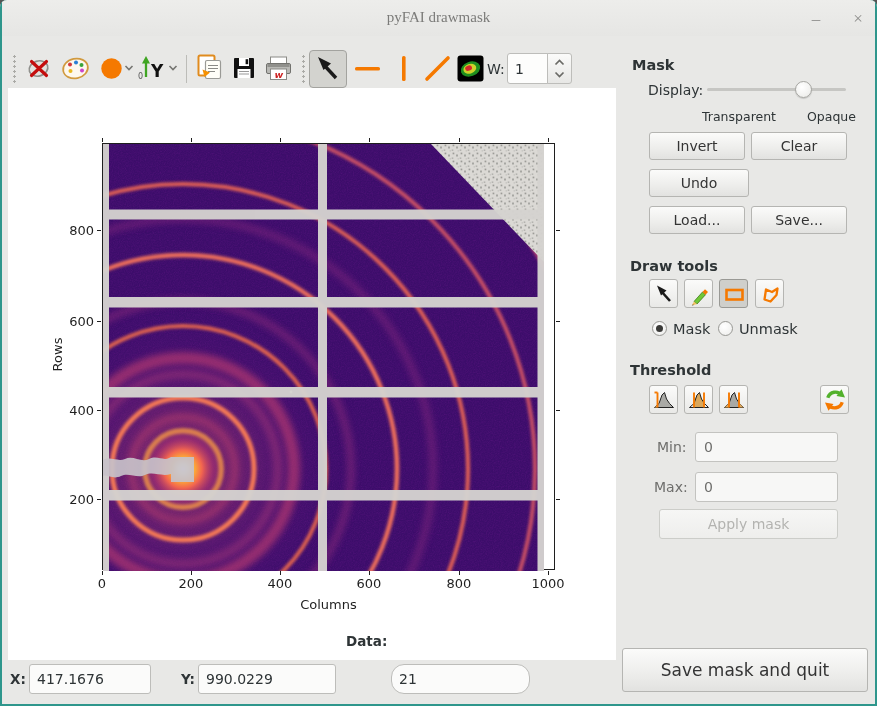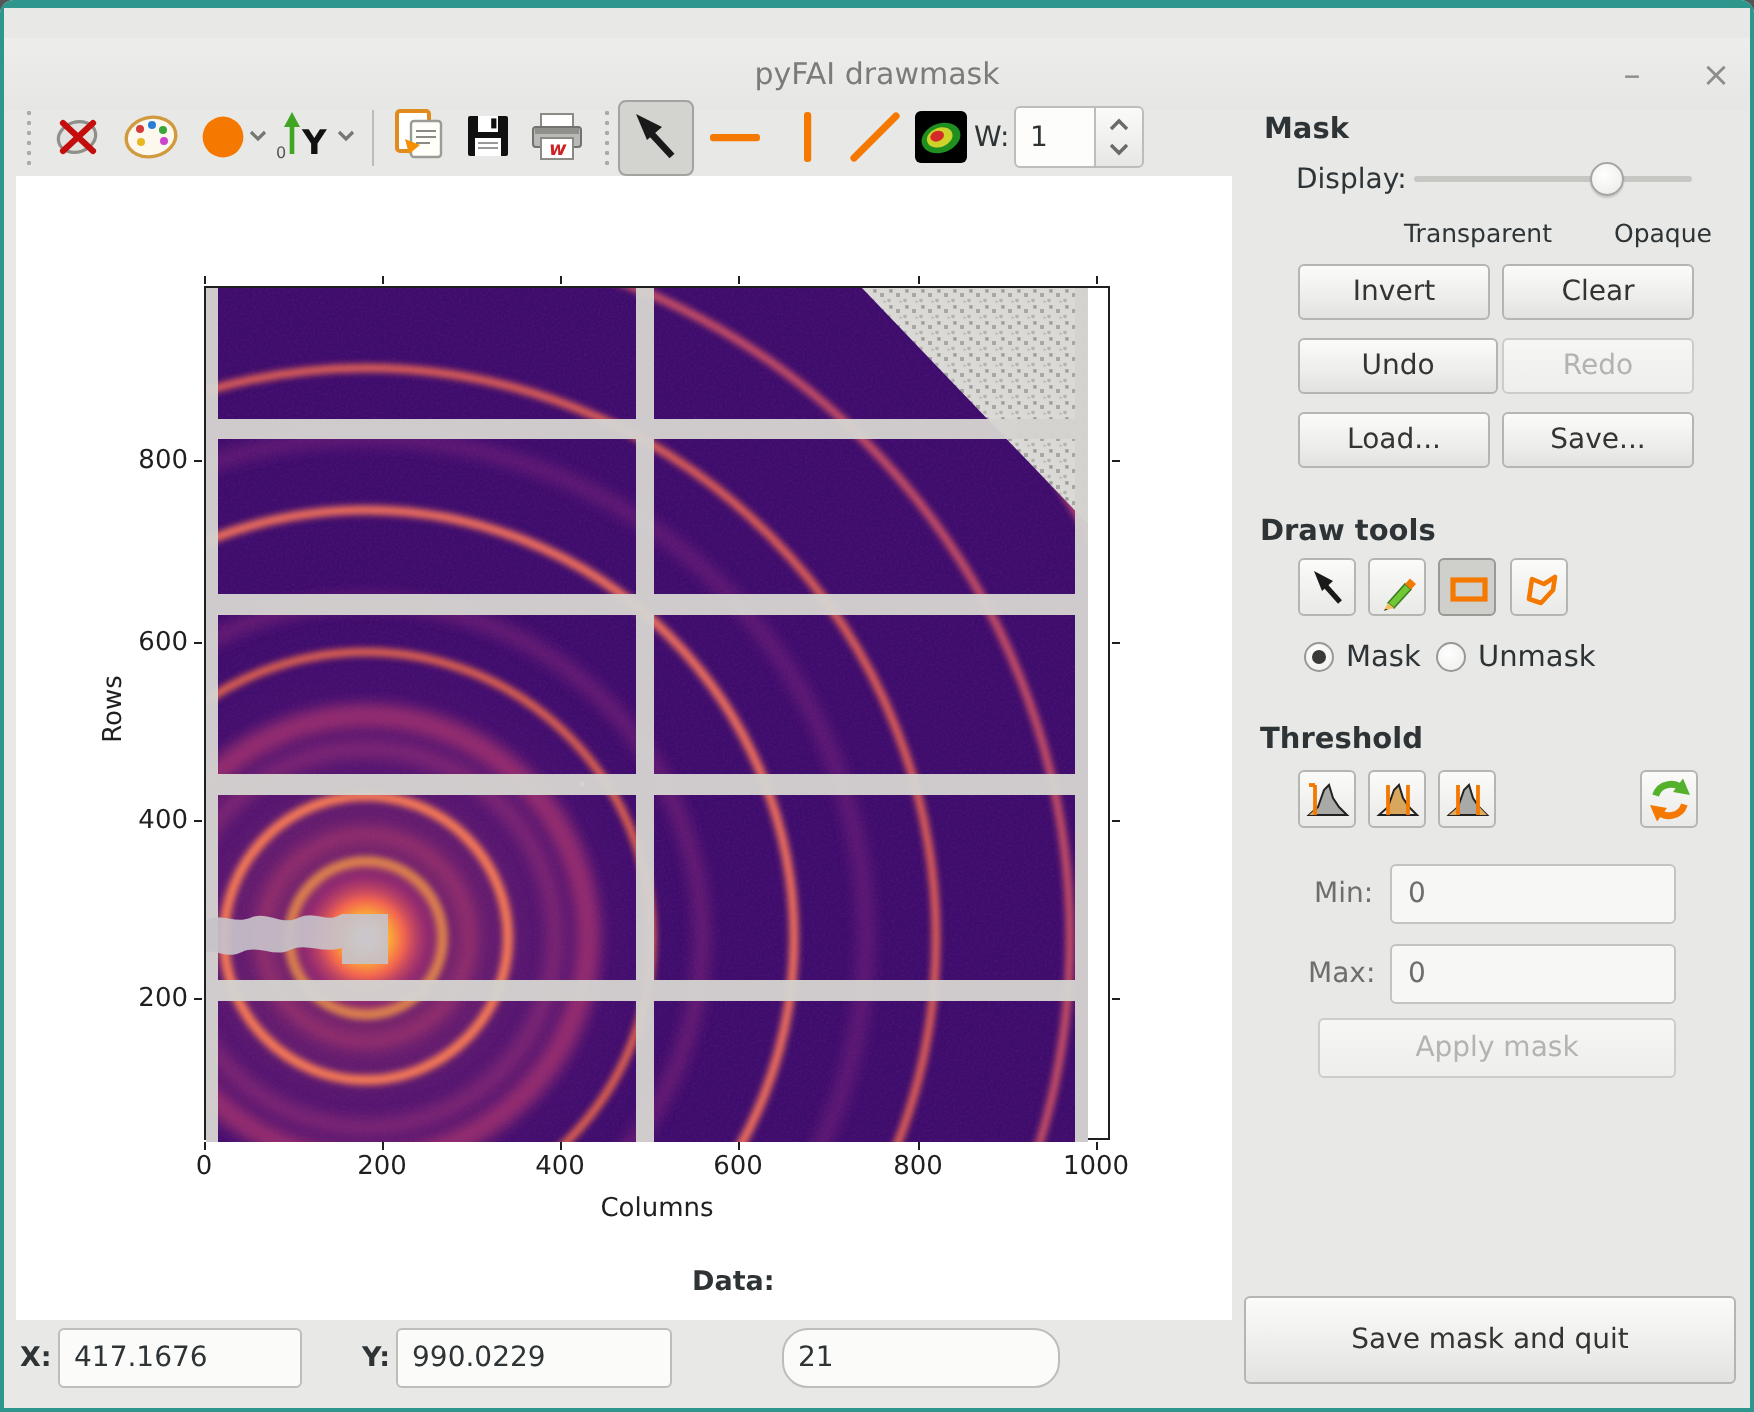--- a/index.html
+++ b/index.html
@@ -8,21 +8,21 @@
     position:relative;width:877px;height:706px;margin:0 auto;
     background:#e8e8e6;font-family:"DejaVu Sans","Liberation Sans",sans-serif;
     color:#2e3436;overflow:hidden;border-radius:7px 7px 0 0;
   }
   .abs{position:absolute;}
   
   .teal-top{left:0;top:0;width:877px;height:4px;}
   .teal-left{left:0;top:0;width:2px;height:706px;}
   .teal-right{right:0;top:0;width:2px;height:706px;}
   .teal-bottom{left:0;bottom:0;width:877px;height:2px;}
-  .titlebar{left:2px;top:19px;width:873px;height:36px;background:linear-gradient(#ededeb,#e6e6e4);}
+  .titlebar{left:2px;top:0;width:873px;height:36px;background:linear-gradient(#ededeb,#e6e6e4);font-family:Liberation Serif, serif;}
   .title-text{left:0;top:9px;width:100%;text-align:center;font-size:15px;color:#7b7b79;}
   .win-btn{top:6px;width:28px;height:26px;text-align:center;font-size:17px;color:#8d8d8b;line-height:26px;cursor:default;}
   
   .handle{width:3px;height:30px;top:54px;background-image:radial-gradient(circle,#aaaaa6 1px,transparent 1.2px);background-size:3px 5px;}
   .tsep{width:1px;height:28px;top:55px;background:#bcbcb8;}
   .ticon{top:55px;display:flex;align-items:center;justify-content:center;}
   .tool-pressed{left:309px;top:50px;width:38px;height:38px;background:#d3d3cf;border:1px solid #a3a39f;border-radius:4px;}
   .wlabel{left:487px;top:61px;font-size:14px;color:#2e3436;}
   .spinfield{left:507px;top:53px;width:41px;height:31px;background:#fdfdfc;border:1px solid #bdbdba;border-radius:3px 0 0 3px;font-size:14px;padding:0 0 0 7px;font-family:inherit;color:#2e3436;}
   .spinbtns{left:547px;top:53px;width:25px;height:31px;background:linear-gradient(#fbfbfa,#e7e7e5);border:1px solid #bdbdba;border-radius:0 3px 3px 0;}
@@ -319,21 +319,20 @@
   <div class="abs hdr" style="left:632px;top:57px;">Mask</div>
   <div class="abs lbl" style="left:648px;top:82px;">Display:</div>
   <div class="abs slider-track" style="left:707px;top:88px;width:139px;"></div>
   <div class="abs slider-thumb" style="left:795px;top:81px;"></div>
   <div class="abs small-lbl" style="left:702px;top:109px;">Transparent</div>
   <div class="abs small-lbl" style="left:807px;top:109px;">Opaque</div>
 
   <div class="abs btn" style="left:649px;top:132px;width:96px;height:28px;">Invert</div>
   <div class="abs btn" style="left:751px;top:132px;width:96px;height:28px;">Clear</div>
   <div class="abs btn" style="left:649px;top:169px;width:100px;height:28px;">Undo</div>
-  <div class="abs btn disabled" style="left:751px;top:169px;width:96px;height:28px;">Redo</div>
   <div class="abs btn" style="left:649px;top:206px;width:96px;height:28px;">Load...</div>
   <div class="abs btn" style="left:751px;top:206px;width:96px;height:28px;">Save...</div>
 
   <div class="abs hdr" style="left:630px;top:258px;">Draw tools</div>
 
   <div class="abs toolbtn" style="left:649px;top:279px;">
     <svg width="24" height="24" viewBox="0 0 24 24">
       <line x1="9.5" y1="9.5" x2="18" y2="19" stroke="#1a1a1a" stroke-width="2.6"></line>
       <polygon points="5,3.5 14.5,8.5 9,13.5" fill="#1a1a1a"></polygon>
     </svg>
@@ -399,21 +398,21 @@
       <polygon points="6.5,23.8 3,15.5 11.5,17" fill="#f57900"></polygon>
     </svg>
   </div>
 
   <div class="abs lbl" style="left:657px;top:439px;color:#6e6e6c;">Min:</div>
   <input class="abs field" style="left: 695px; top: 432px; width: 143px; height: 30px;" value="0">
   <div class="abs lbl" style="left:654px;top:479px;color:#6e6e6c;">Max:</div>
   <input class="abs field" style="left: 695px; top: 472px; width: 143px; height: 30px;" value="0">
   <div class="abs btn disabled" style="left:659px;top:509px;width:179px;height:30px;">Apply mask</div>
 
-  <div class="abs btn" style="left:622px;top:648px;width:246px;height:44px;font-size:14px;text-align:right;">Save mask and quit</div>
+  <div class="abs btn" style="left:622px;top:648px;width:246px;height:44px;font-size:17px;text-align:right;">Save mask and quit</div>
 
   <div class="abs statuslbl" style="left:10px;top:671px;">X:</div>
   <input class="abs statusfield" style="left: 29px; top: 664px; width: 122px; height: 30px;" value="417.1676">
   <div class="abs statuslbl" style="left:181px;top:671px;">Y:</div>
   <input class="abs statusfield" style="left: 198px; top: 664px; width: 138px; height: 30px;" value="990.0229">
   <div class="abs statuslbl" style="left:346px;top:633px;">Data:</div>
   <input class="abs statusfield" style="left: 391px; top: 664px; width: 139px; height: 30px; border-radius: 13px;" value="21">
 
 </div>
 

